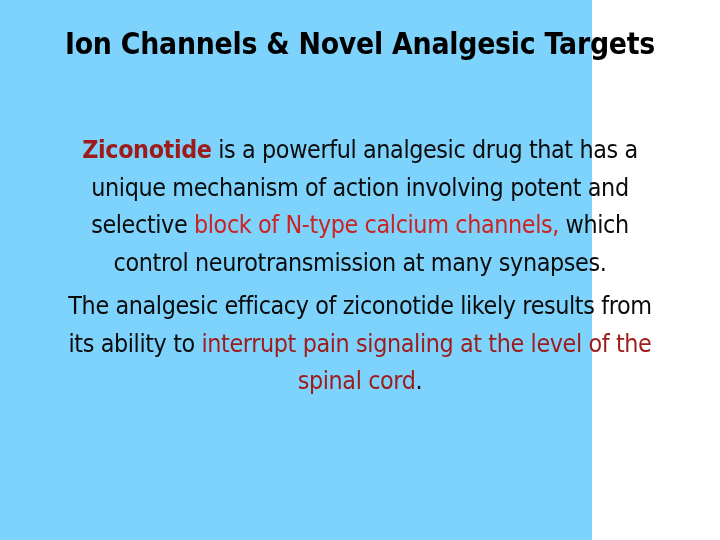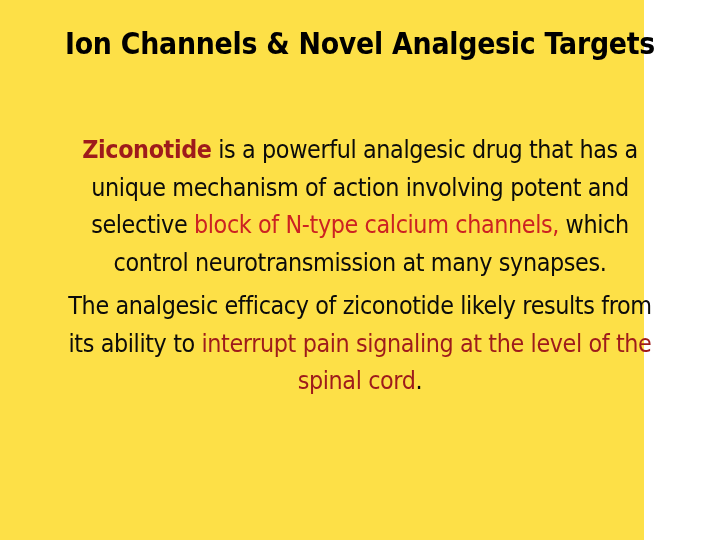--- a/index.html
+++ b/index.html
@@ -9,23 +9,23 @@
   }
   body {
     width: 720px;
     height: 540px;
     overflow: hidden;
     font-family: "Liberation Sans", "DejaVu Sans", sans-serif;
     -webkit-font-smoothing: antialiased;
   }
   .slide {
     position: relative;
-    width: 644px;
+    width: 592px;
     height: 540px;
-    background: #fde047;
+    background: #7dd3fc;
     box-sizing: border-box;
   }
   .slide-title {
     position: absolute;
     left: 30px;
     top: 24px;
     width: 660px;
     text-align: center;
     font-family: "DejaVu Sans", "Liberation Sans", sans-serif;
     font-weight: bold;

